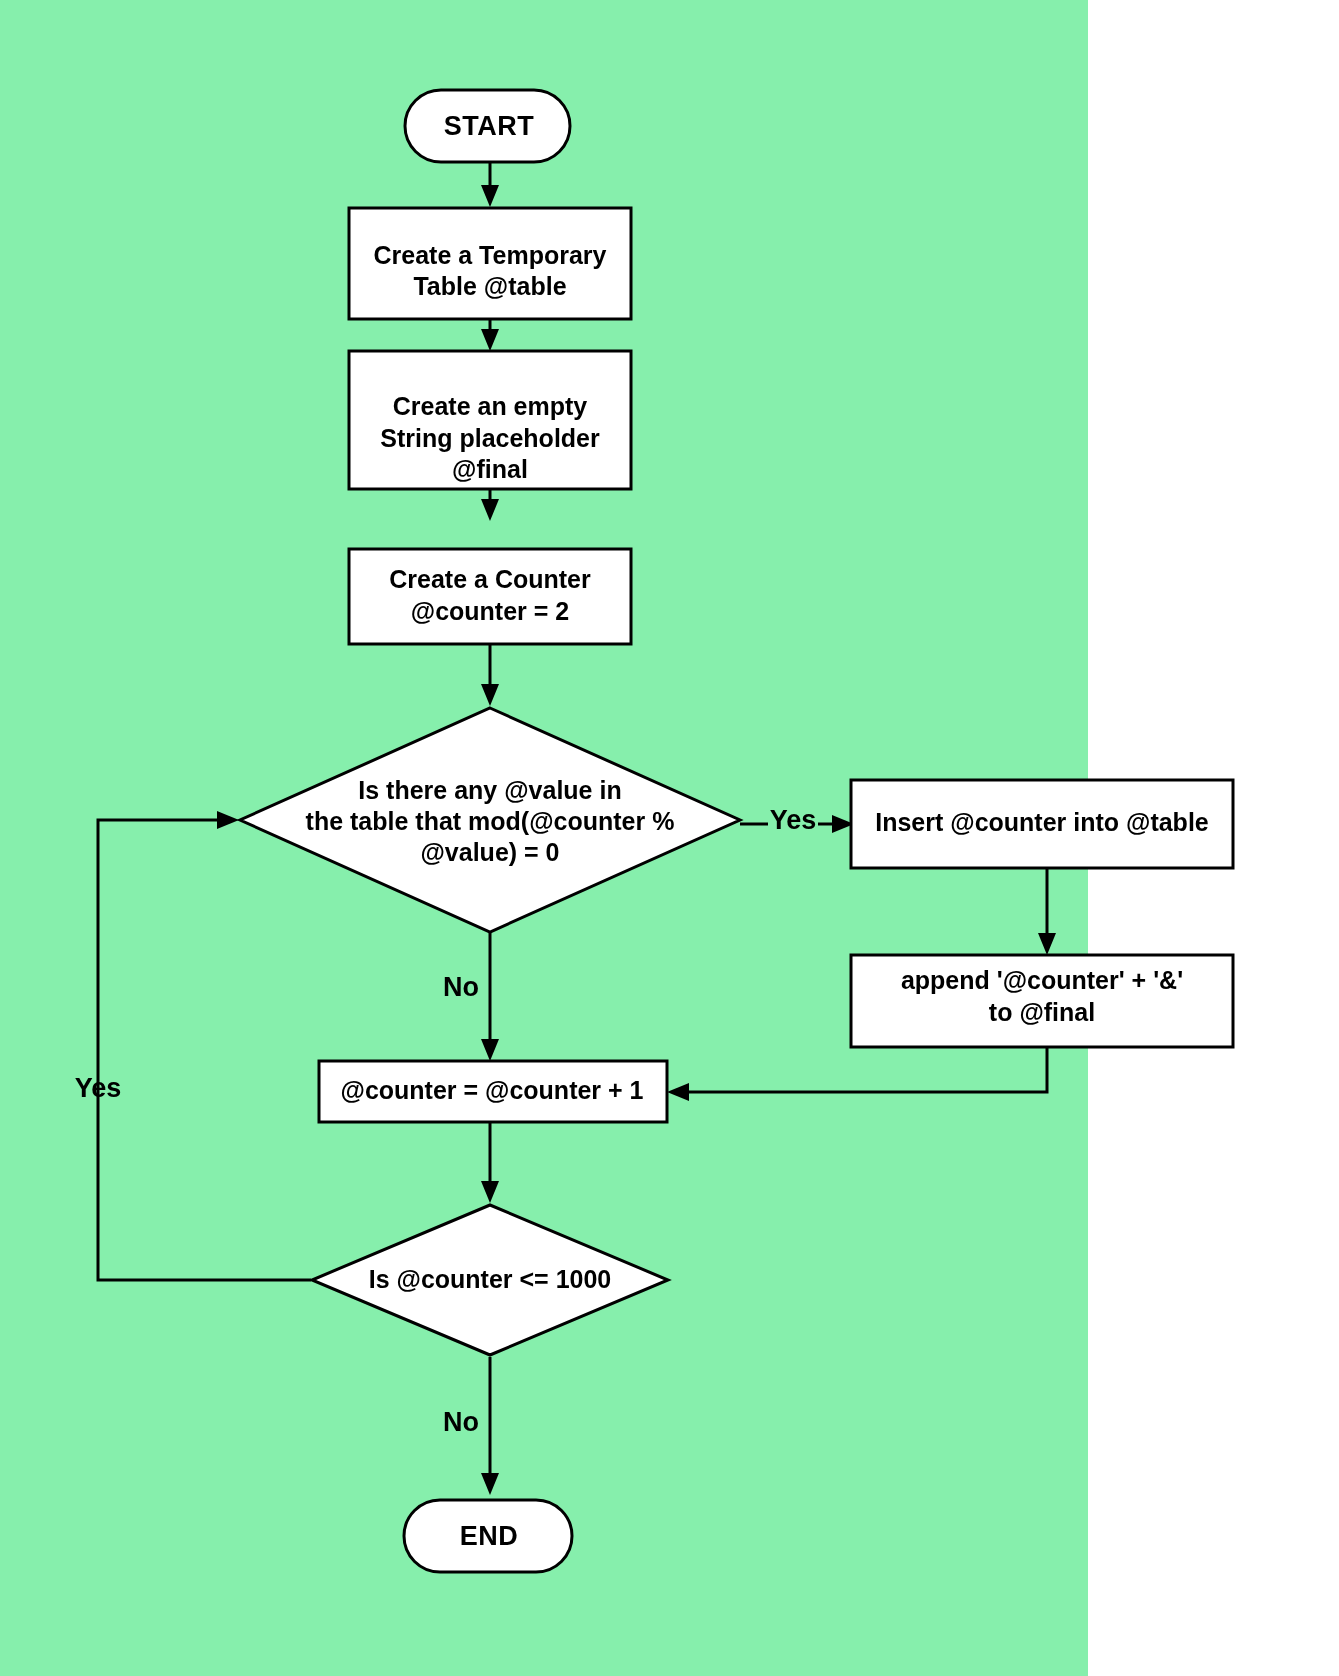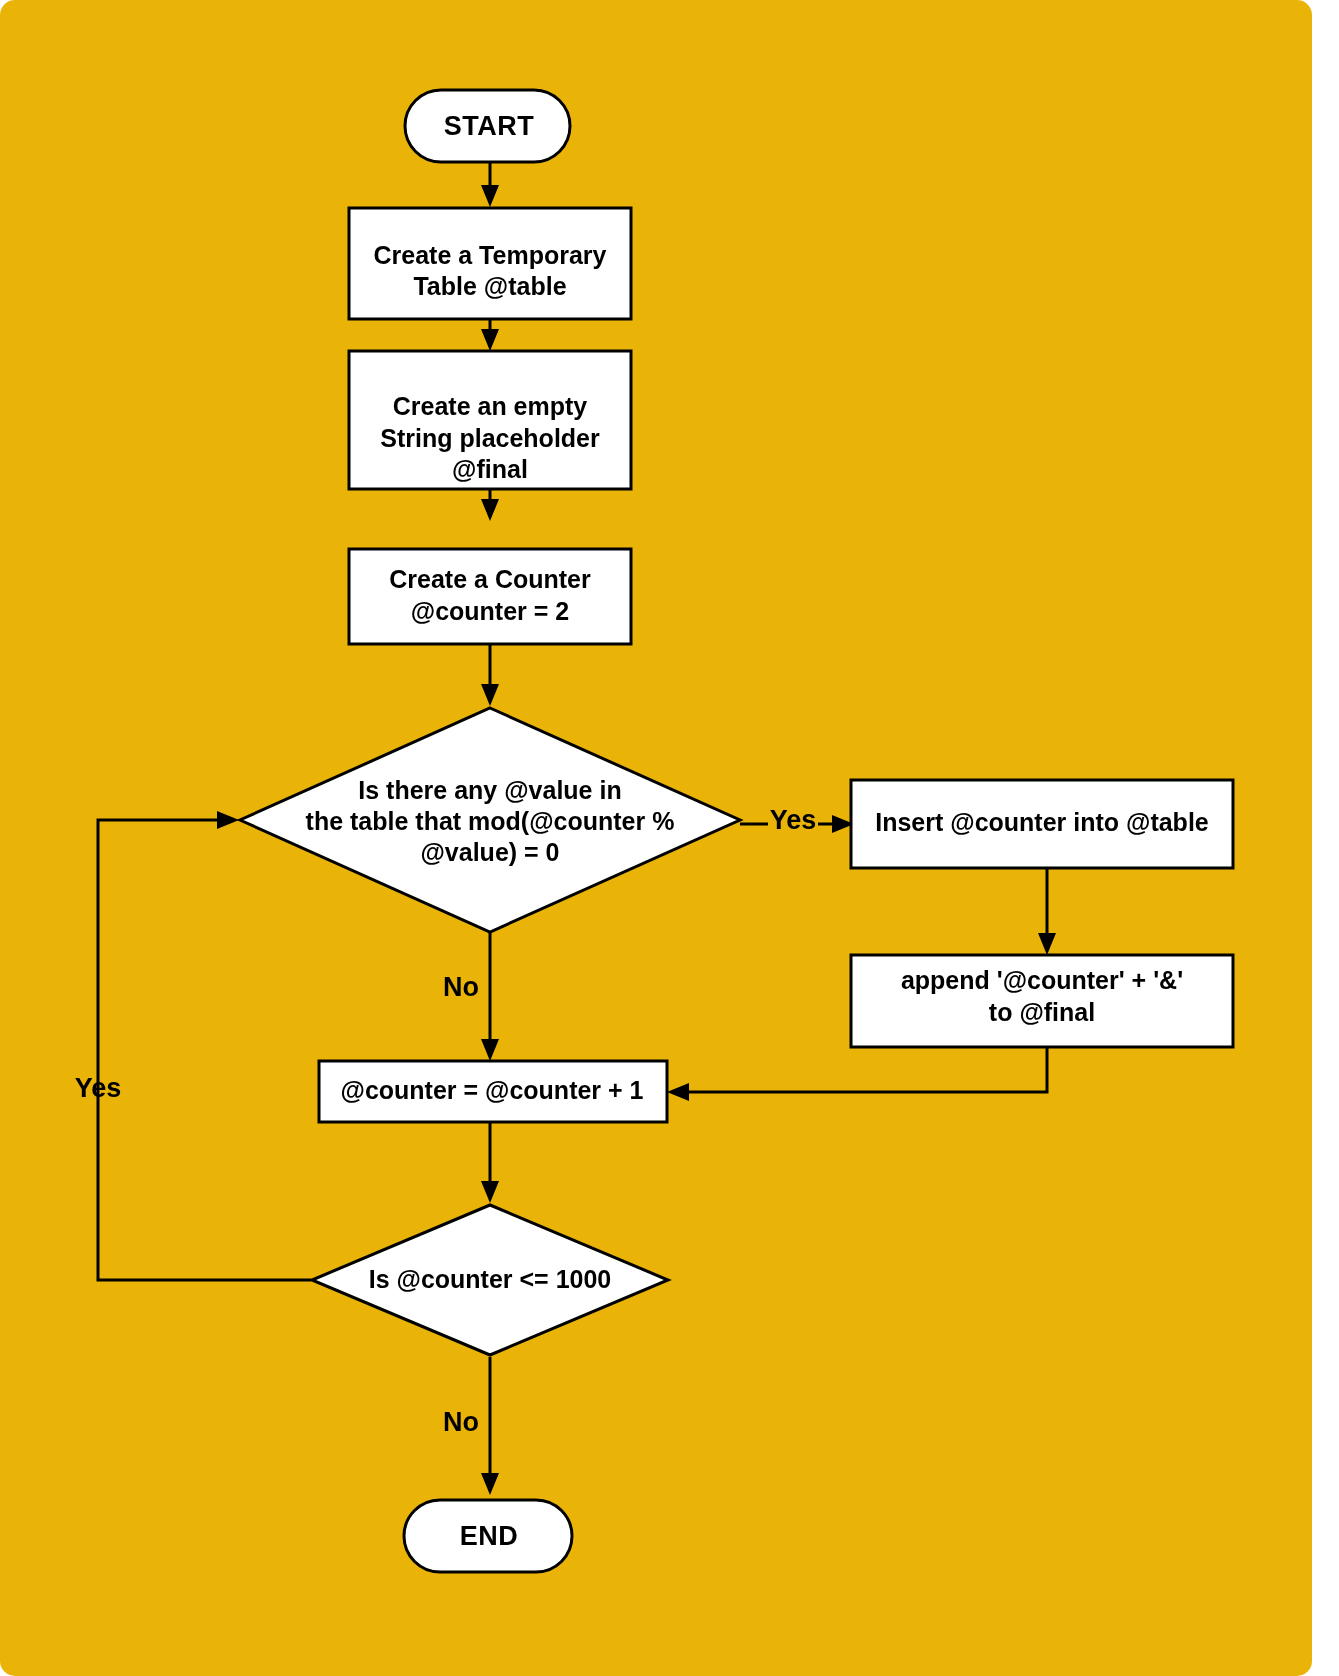--- a/index.html
+++ b/index.html
@@ -8,24 +8,23 @@
     background: #ffffff;
   }
   body {
     width: 1339px;
     height: 1676px;
     font-family: "Liberation Sans", sans-serif;
     overflow: hidden;
   }
   #flowchart-root {
     position: relative;
-    width: 1312px;
+    width: 1088px;
     height: 1676px;
-    background: #eab308;
-    border-radius: 15px;
+    background: #86efac;
   }
   svg.fc {
     display: block;
     width: 1339px;
     height: 1676px;
   }
   .node-shape {
     fill: #ffffff;
     stroke: #000000;
     stroke-width: 3;

